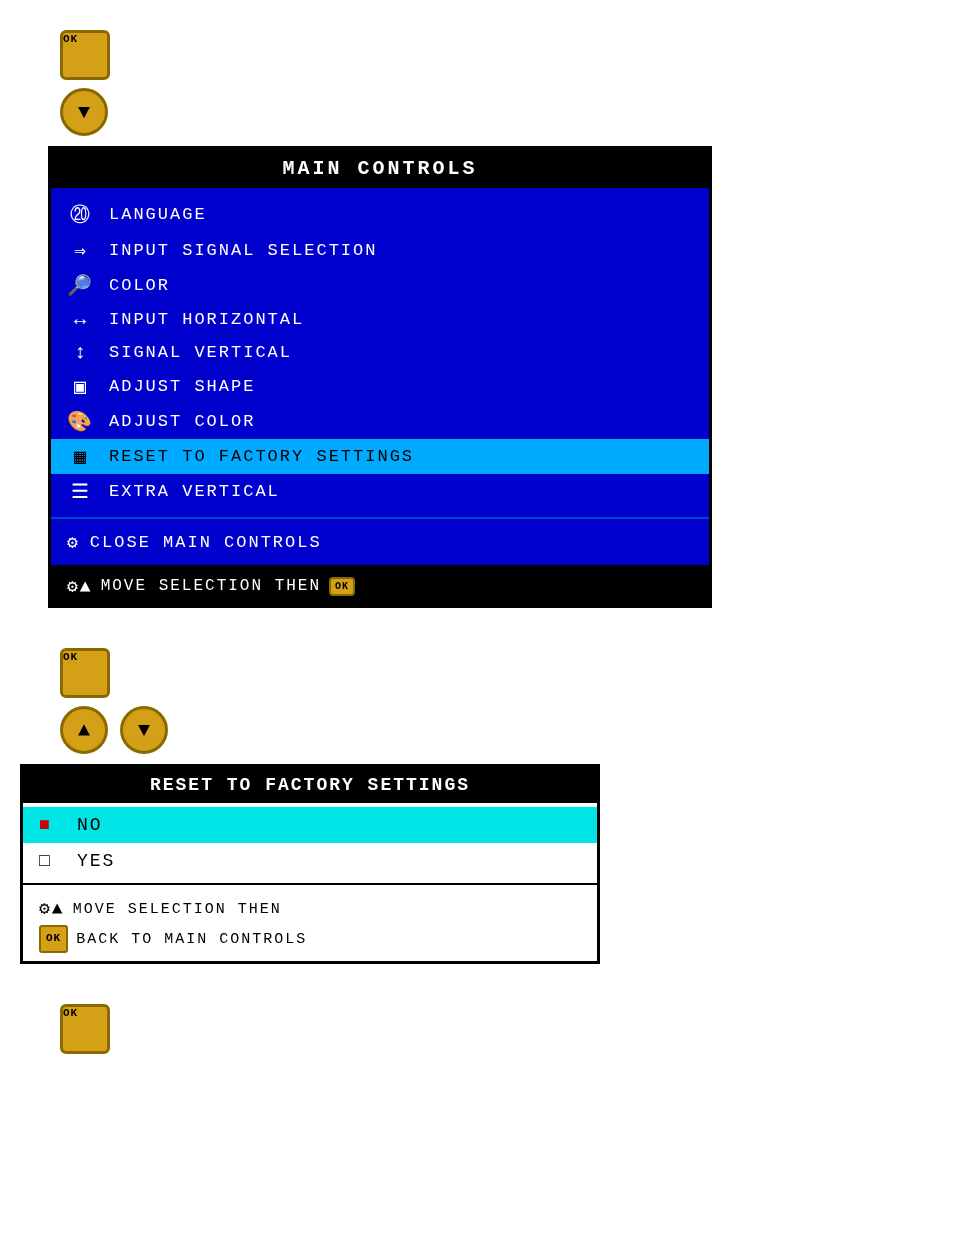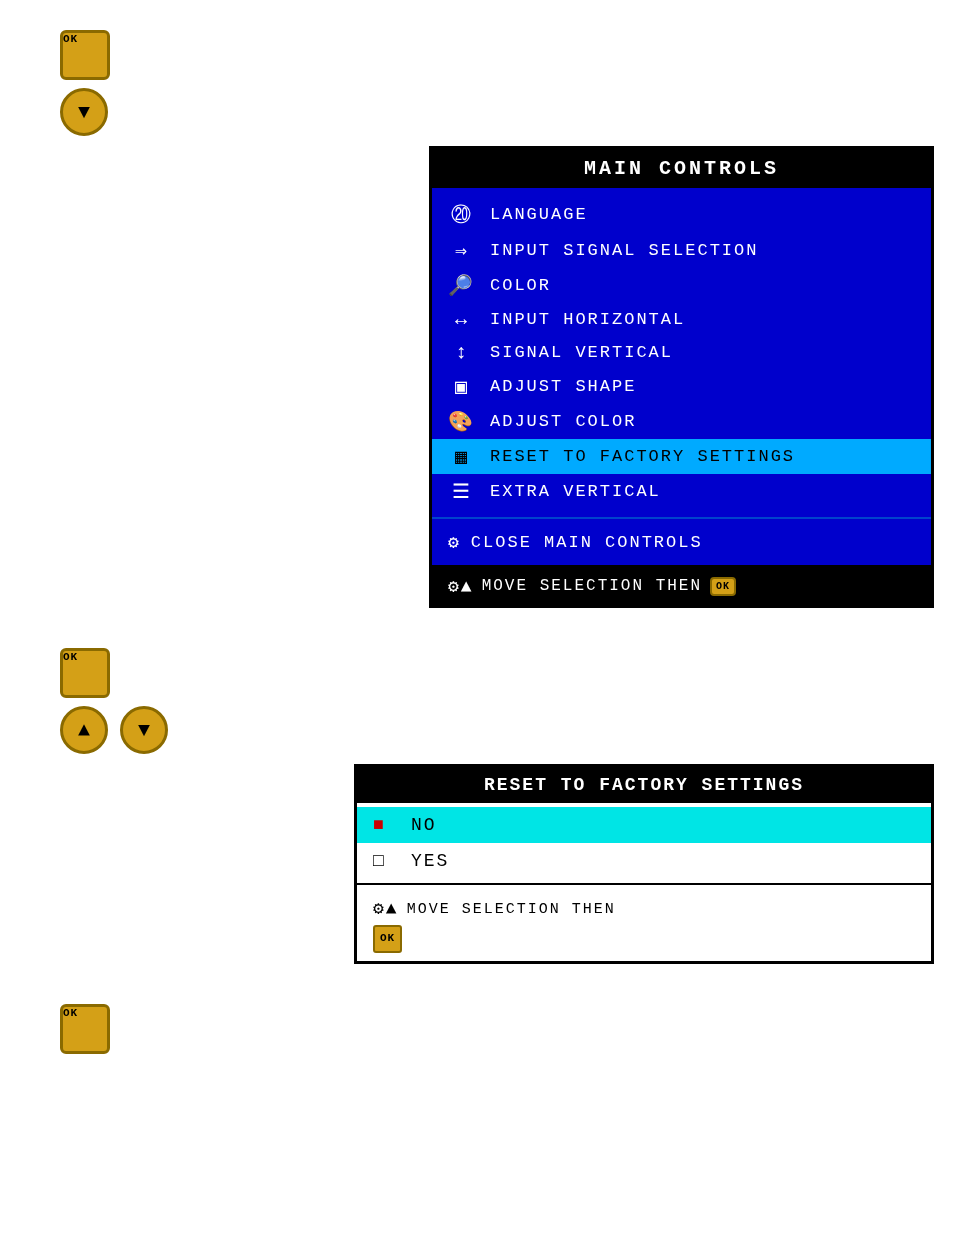--- a/index.html
+++ b/index.html
@@ -7,21 +7,21 @@
       background: #ffffff;
       font-family: 'Courier New', Courier, monospace;
       width: 954px;
       min-height: 1235px;
       padding: 20px;
     }
 
     .page-wrapper {
       display: flex;
       flex-direction: column;
-      align-items: flex-end;
+      align-items: flex-start;
       gap: 0;
     }
 
     .ok-btn {
       background: #d4a017;
       border: 3px solid #8a6a00;
       color: #000;
       font-size: 11px;
       font-weight: bold;
       letter-spacing: 1px;
@@ -63,22 +63,23 @@
       margin-top: 10px;
       margin-bottom: 10px;
       align-self: flex-start;
       gap: 8px;
     }
 
     
     .menu-panel {
       background: #0000cc;
       border: 3px solid #000;
-      width: 505px;
+      width: 664px;
       color: #ffffff;
+      margin-left: 28px;
     }
 
     .menu-panel-header {
       background: #000000;
       color: #ffffff;
       text-align: center;
       padding: 8px 16px;
       font-size: 20px;
       font-weight: bold;
       letter-spacing: 3px;
@@ -349,20 +350,21 @@
       </div>
     </div>
 
     <div class="reset-footer">
       <div class="reset-footer-line">
         <span style="font-size:18px;">⚙▲</span>
         <span>MOVE  SELECTION  THEN</span>
       </div>
       <div class="reset-footer-line">
         <span class="inline-ok" style="background:#d4a017; border:2px solid #8a6a00; font-size:11px; padding:2px 5px; border-radius:3px;">OK</span>
+        <span>BACK  TO  MAIN  CONTROLS</span>
       </div>
     </div>
   </div>
 
   <div class="section-gap"></div>
 
   <div class="controls-row-3">
     <div class="ok-btn">OK</div>
   </div>
 

